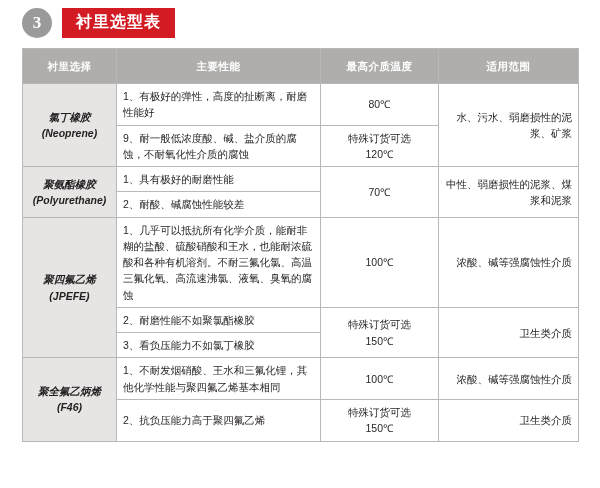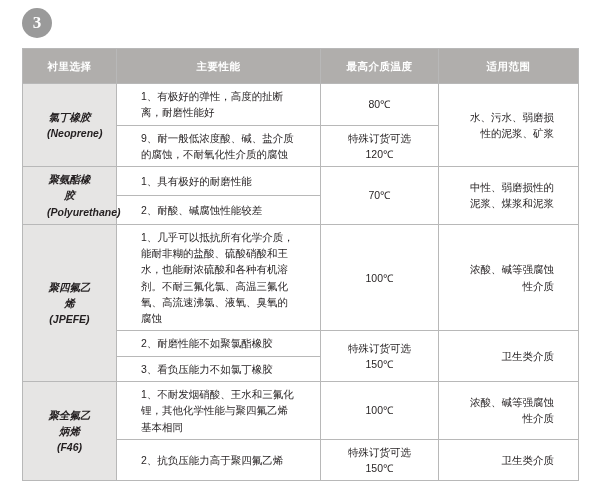--- a/index.html
+++ b/index.html
@@ -61,21 +61,21 @@
   table.spec {
     border-collapse: collapse;
     width: 556px;
     table-layout: fixed;
   }
   table.spec td, table.spec th {
     border: 1px solid #b8b8b8;
     vertical-align: middle;
     font-size: 10.5px;
     line-height: 1.55;
-    padding: 4px 24px;
+    padding: 4px 6px;
   }
   thead th {
     background: #b0aeac;
     color: #ffffff;
     font-weight: bold;
     font-size: 11px;
     text-align: center;
     height: 26px;
     letter-spacing: 0.5px;
   }
@@ -109,20 +109,21 @@
     line-height: 1.6;
   }
 </style>
 </head>
 <body>
 
 <div class="page">
 
   <div class="header">
     <div class="badge">3</div>
+    <div class="title-bar">衬里选型表</div>
   </div>
 
   <div class="tbl-wrap">
     <table class="spec">
       <colgroup>
         <col class="col-a">
           <col class="col-b">
           <col class="col-c">
           <col class="col-d">
       </colgroup>

